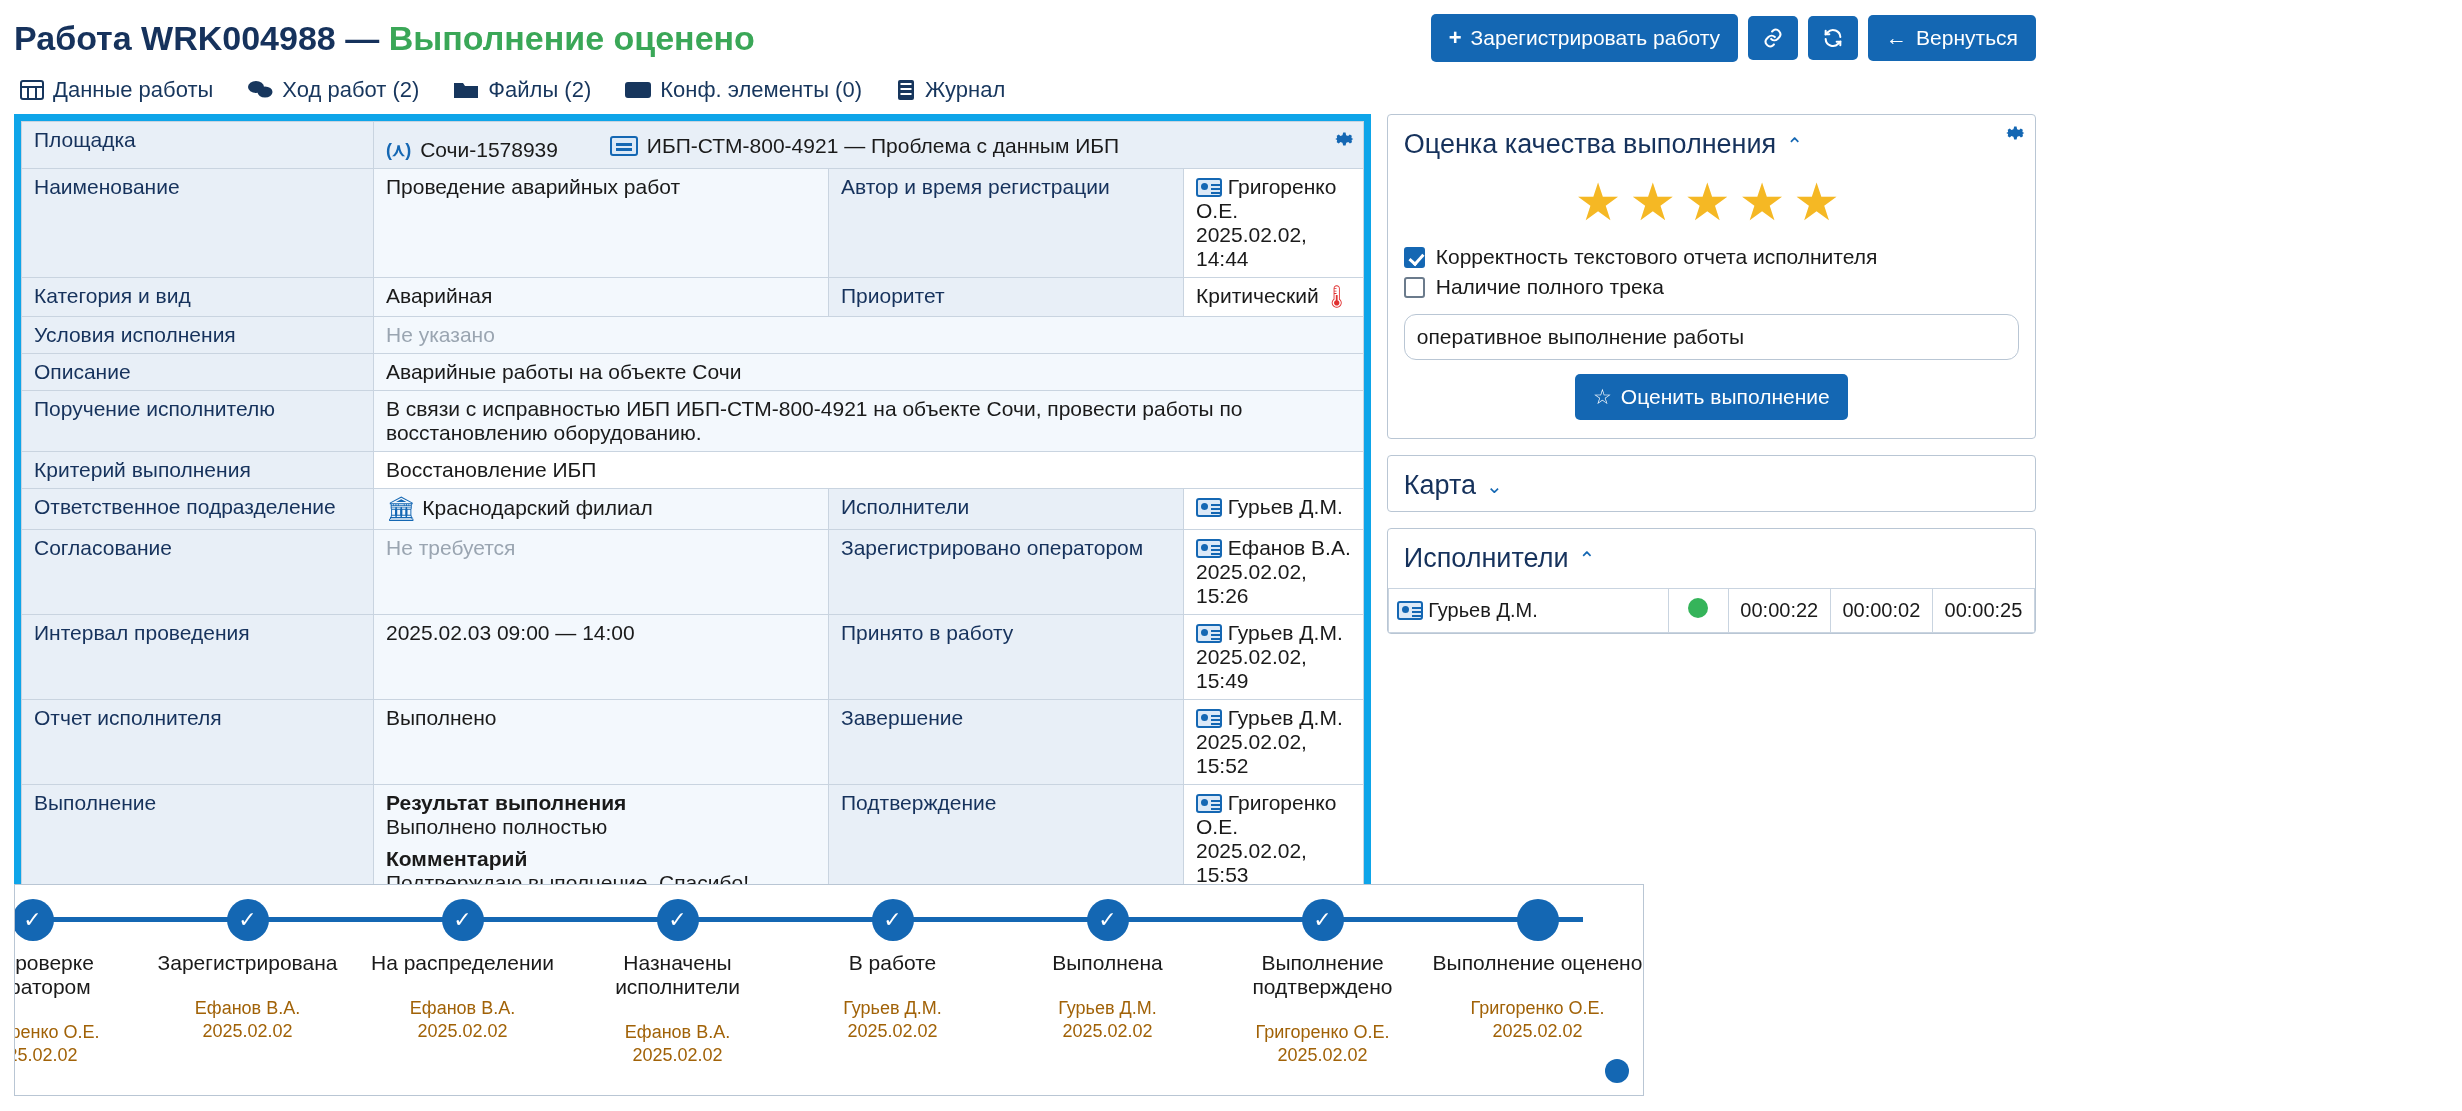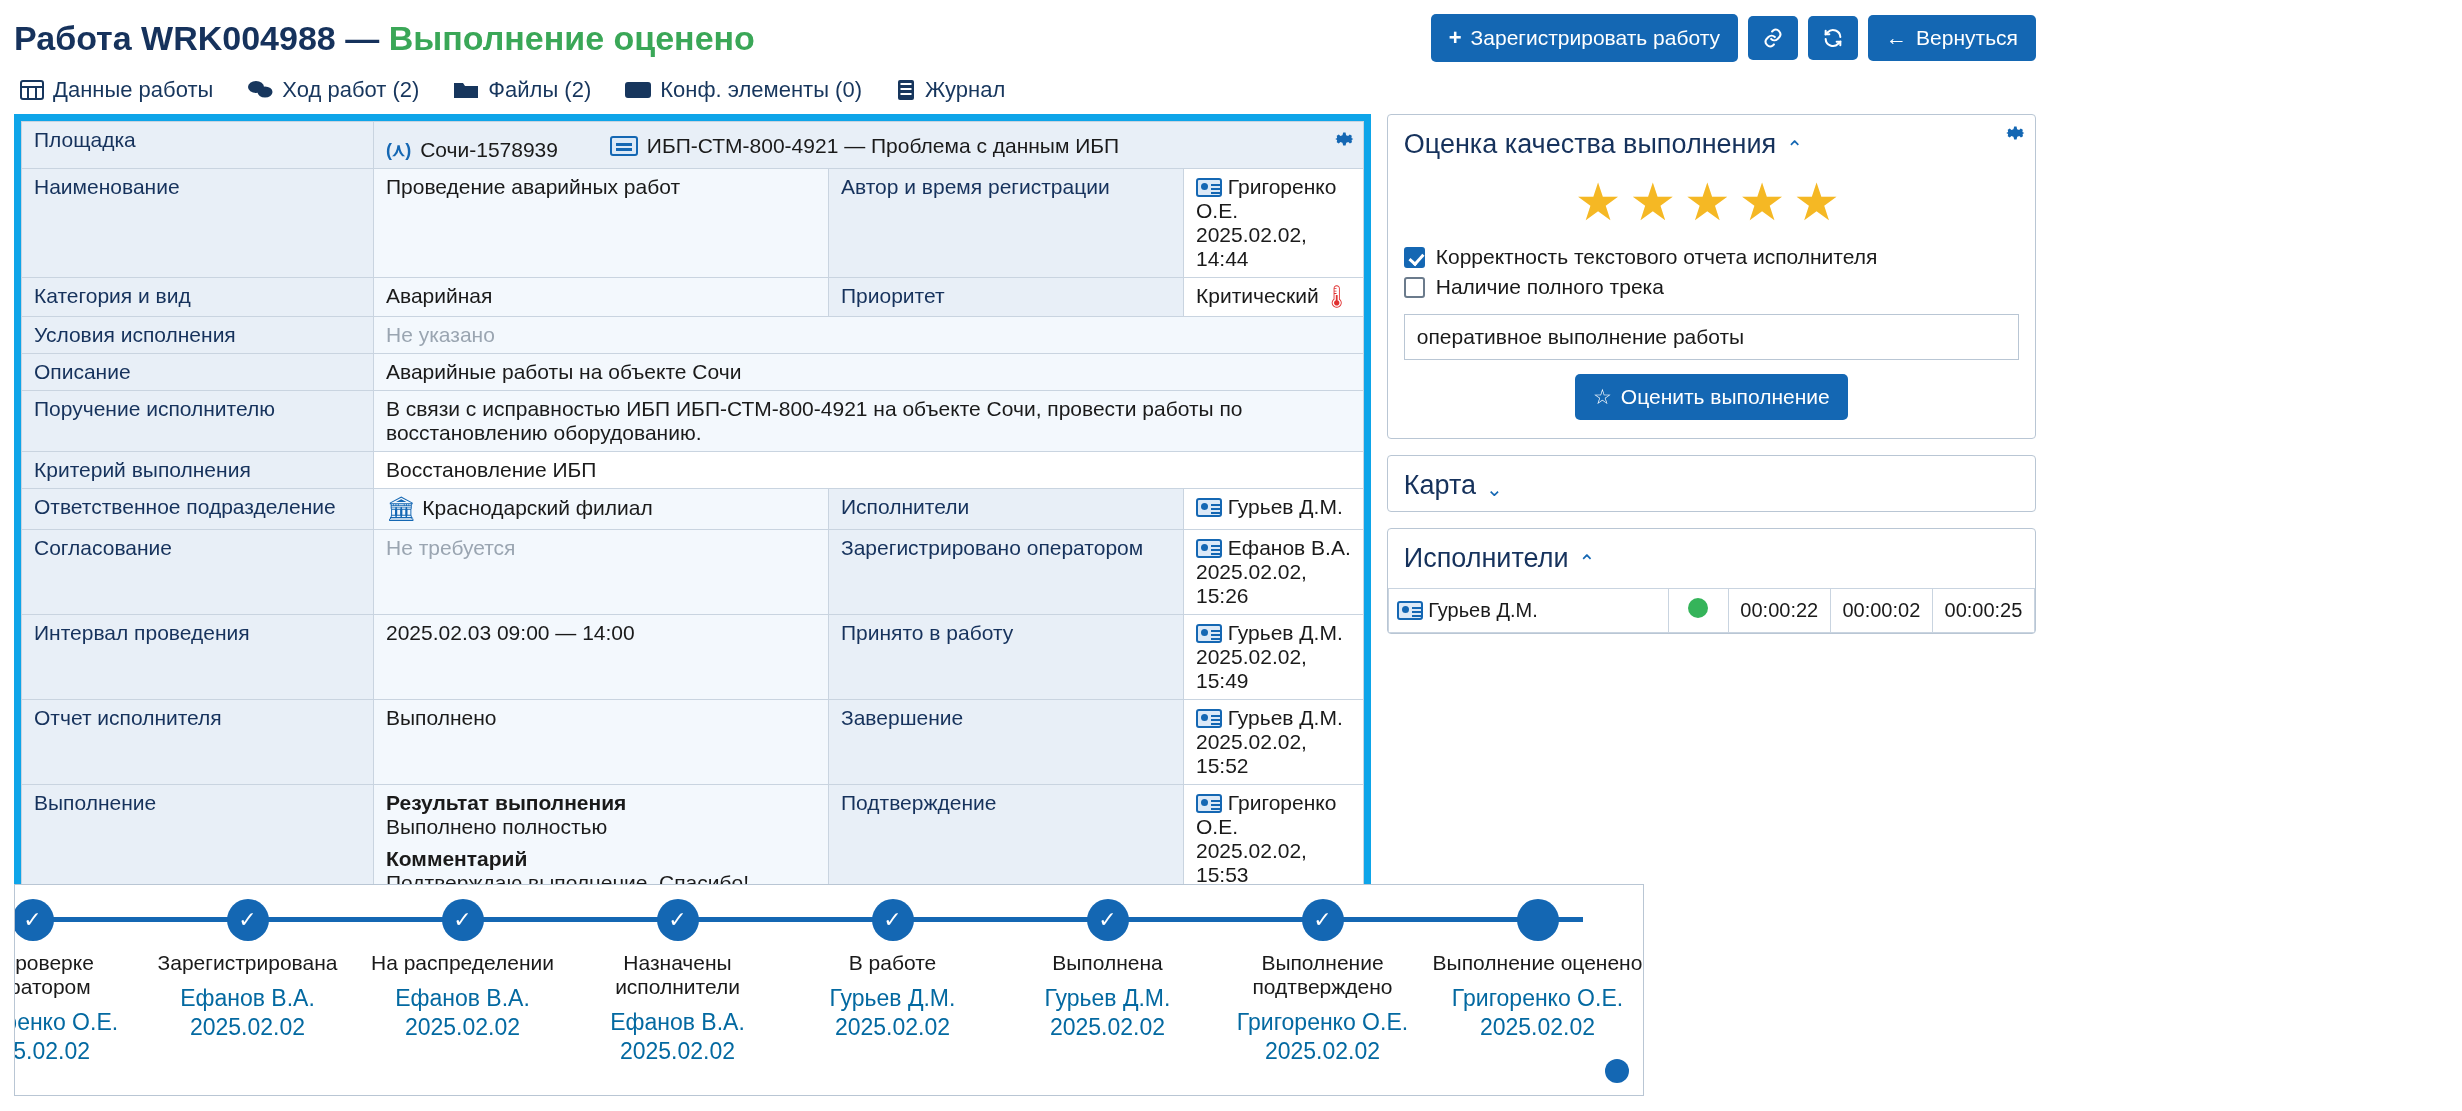--- a/index.html
+++ b/index.html
@@ -76,34 +76,34 @@
   .bank-ico { color:#1467b3; font-size:24px; vertical-align:-2px; }
   .thermo { color:#e03030; font-size:22px; float:right; }
   .bold { font-weight:bold; }
   .stars-green { color:#35b45a; font-size:24px; letter-spacing:3px; }
   .cellpad-lg { padding-top:10px; padding-bottom:10px; }
 
   
   .rpanel { border:1px solid #b9c6d4; border-radius:4px; background:#fff; margin-bottom:16px; position:relative; }
   .rpanel h3 {
     margin:0; padding: 14px 16px 10px 16px; font-size:27px; font-weight:normal; color:#16325c;
-    display:flex; align-items:flex-end; gap:10px;
+    display:flex; align-items:center; gap:10px;
   }
   .caret { color:#1467b3; font-size:20px; }
   .stars { text-align:center; font-size:52px; color:#f5b824; letter-spacing:8px; padding: 2px 0 10px 0; }
   .chkrow { display:flex; align-items:center; gap:11px; padding: 3px 16px 3px 16px; font-size:21px; }
   .chkbox { width:21px; height:21px; border:2px solid #6b7b8c; border-radius:3px; background:#fff; display:inline-block; }
   .chkbox.on { background:#1467b3; border-color:#1467b3; position:relative; }
   .chkbox.on::after{
     content:""; position:absolute; left:6px; top:2px; width:6px; height:11px;
     border:solid #fff; border-width:0 3px 3px 0; transform:rotate(42deg);
   }
   .txtinput {
     margin: 12px 16px 0 16px; width: calc(100% - 32px); padding: 10px 12px; font-size:21px;
-    border:1px solid #b9c6d4; border-radius:0; font-family:"Liberation Sans", sans-serif; color:#1a1a1a;
+    border:1px solid #b9c6d4; border-radius:12px; font-family:"Liberation Sans", sans-serif; color:#1a1a1a;
   }
   .rate-btn-wrap { text-align:center; padding: 14px 0 18px 0; }
 
   table.perf { width:100%; border-collapse:collapse; margin-top:4px; }
   table.perf th {
     background:#2a6ca3; color:#fff; font-size:16px; padding: 8px 4px; border:1px solid #2a6ca3; font-weight:bold;
   }
   table.perf th .sub { display:block; font-size:15px; font-weight:bold; }
   table.perf td { border:1px solid #c9d4e0; padding: 9px 8px; font-size:20px; text-align:center; }
   table.perf td.name { text-align:left; }
@@ -117,21 +117,21 @@
   }
   .tl-line { position:absolute; left:0; right:60px; top:32px; height:5px; background:#1467b3; }
   .tl-items { position:absolute; left:0; top:0; width:100%; display:flex; }
   .tl-item { flex:1; text-align:center; position:relative; padding-top:14px; }
   .tl-dot {
     width:42px; height:42px; border-radius:50%; background:#1467b3; margin:0 auto;
     display:flex; align-items:center; justify-content:center; color:#fff; font-size:22px;
   }
   .tl-dot.plain { background:#1467b3; }
   .tl-label { margin-top:10px; font-size:21px; color:#1a1a1a; line-height:1.15; font-weight:normal; }
-  .tl-who { margin-top:9px; font-size:23px; color:#0369a1; line-height:1.25; }
+  .tl-who { margin-top:22px; font-size:18px; color:#a16207; line-height:1.25; }
   .tl-bottom-dot { position:absolute; right:14px; bottom:12px; width:24px; height:24px; border-radius:50%; background:#1467b3; }
 </style>
 </head>
 <body>
 
 <div class="page">
 
   <div class="header-row">
     <div class="title">
       <span>Работа WRK004988</span>

